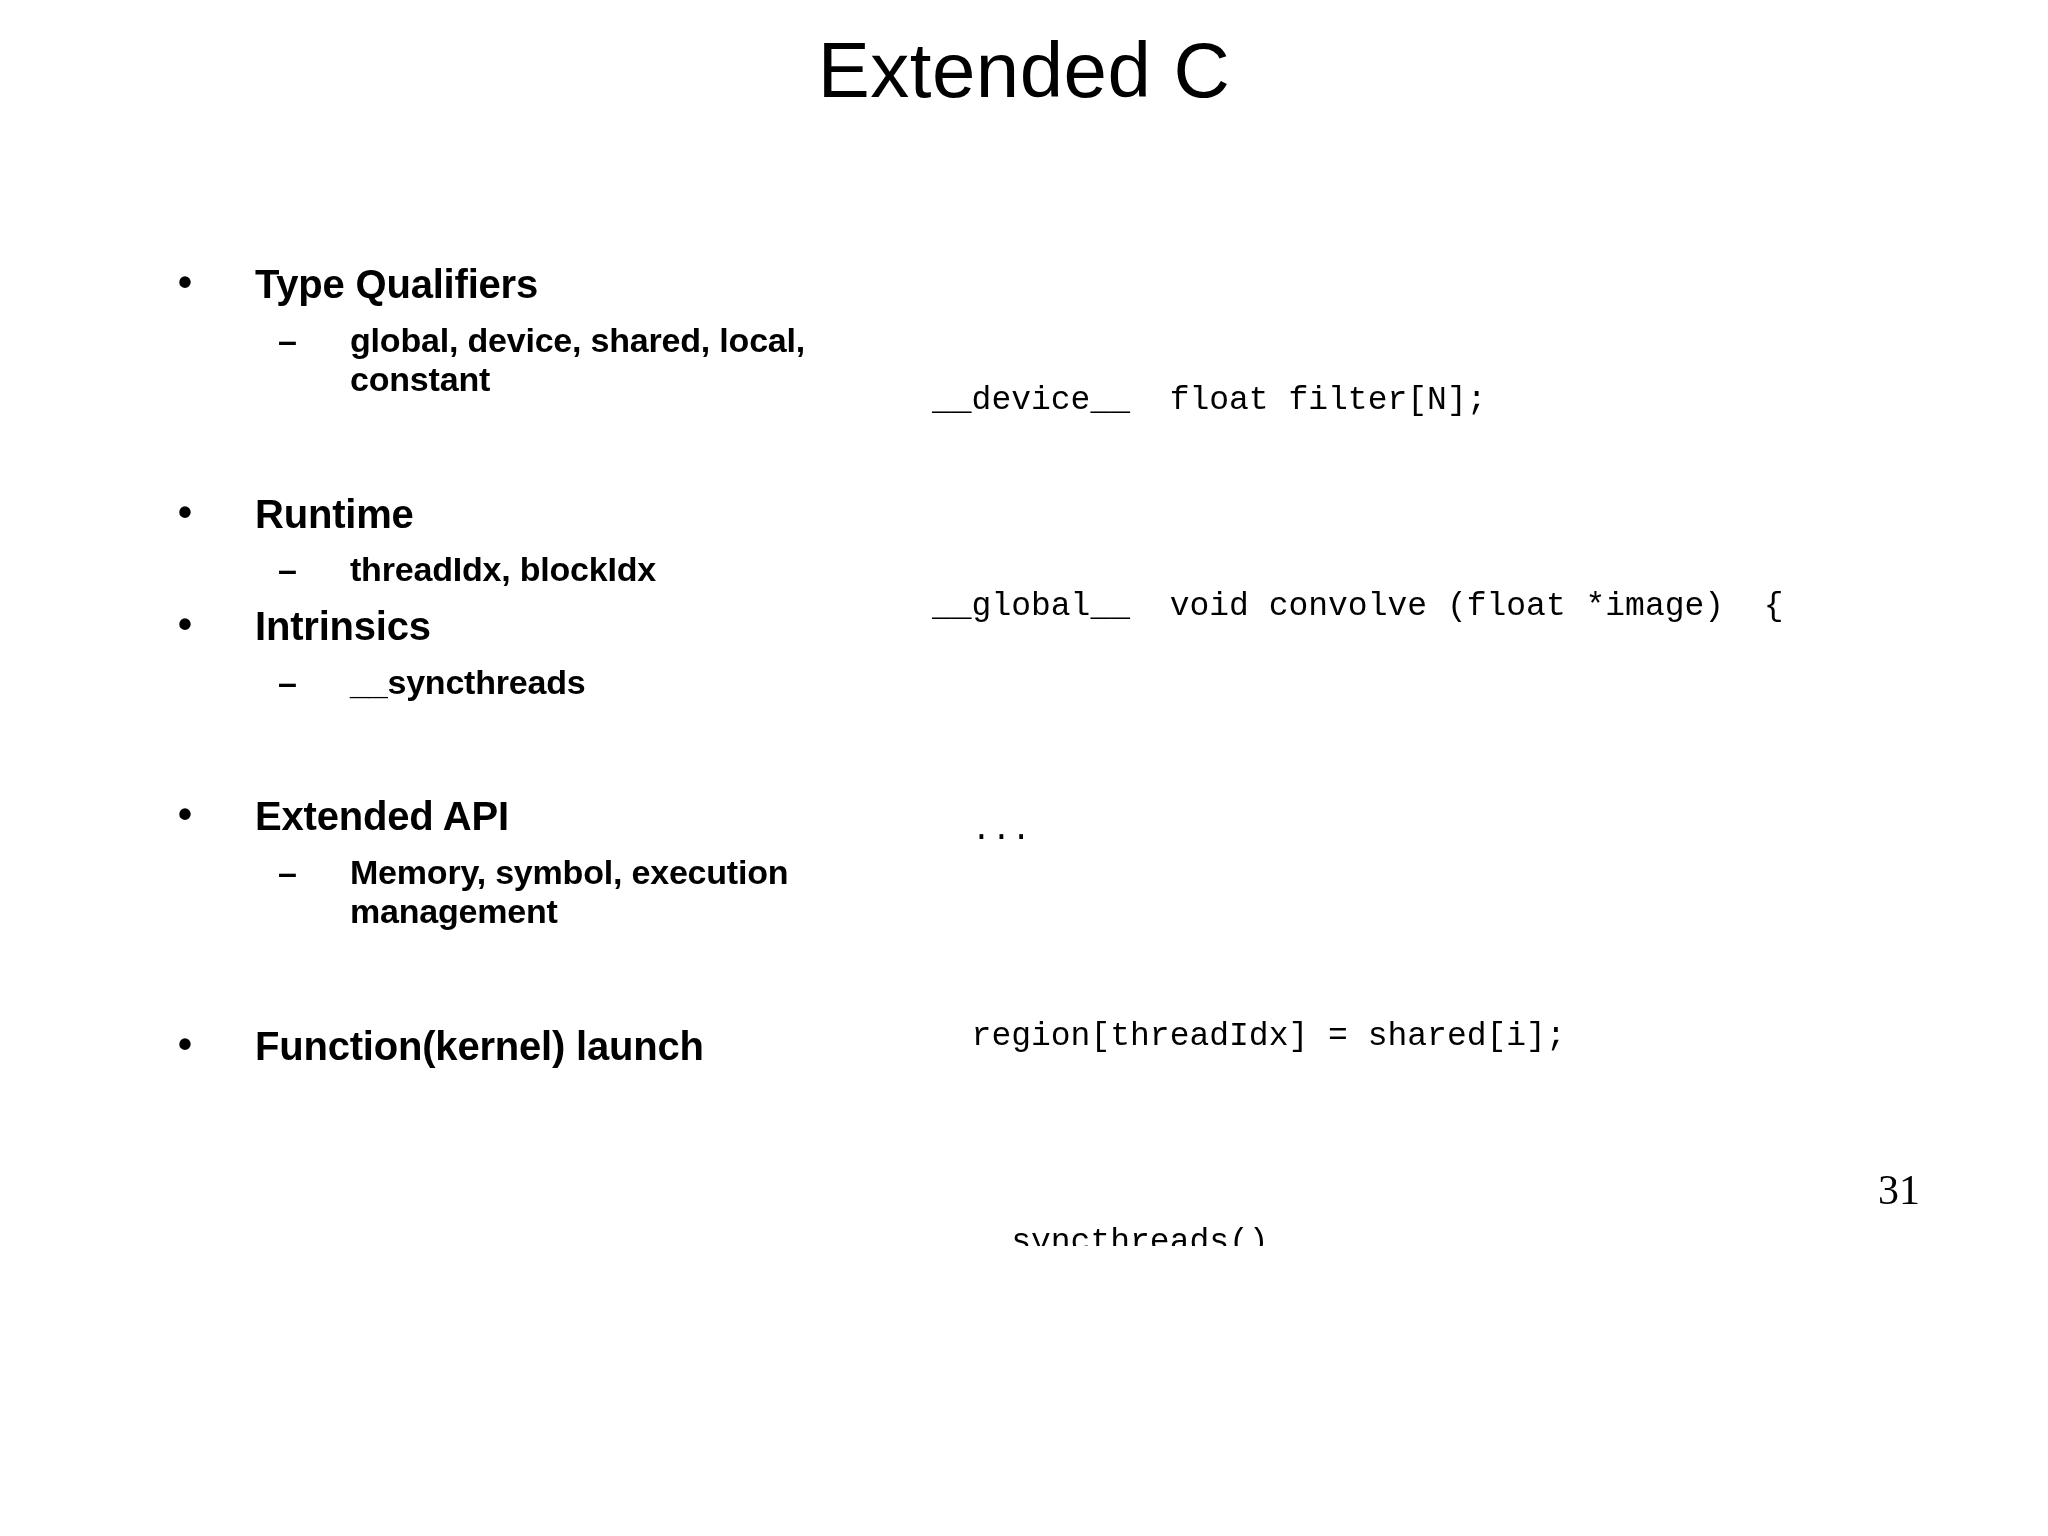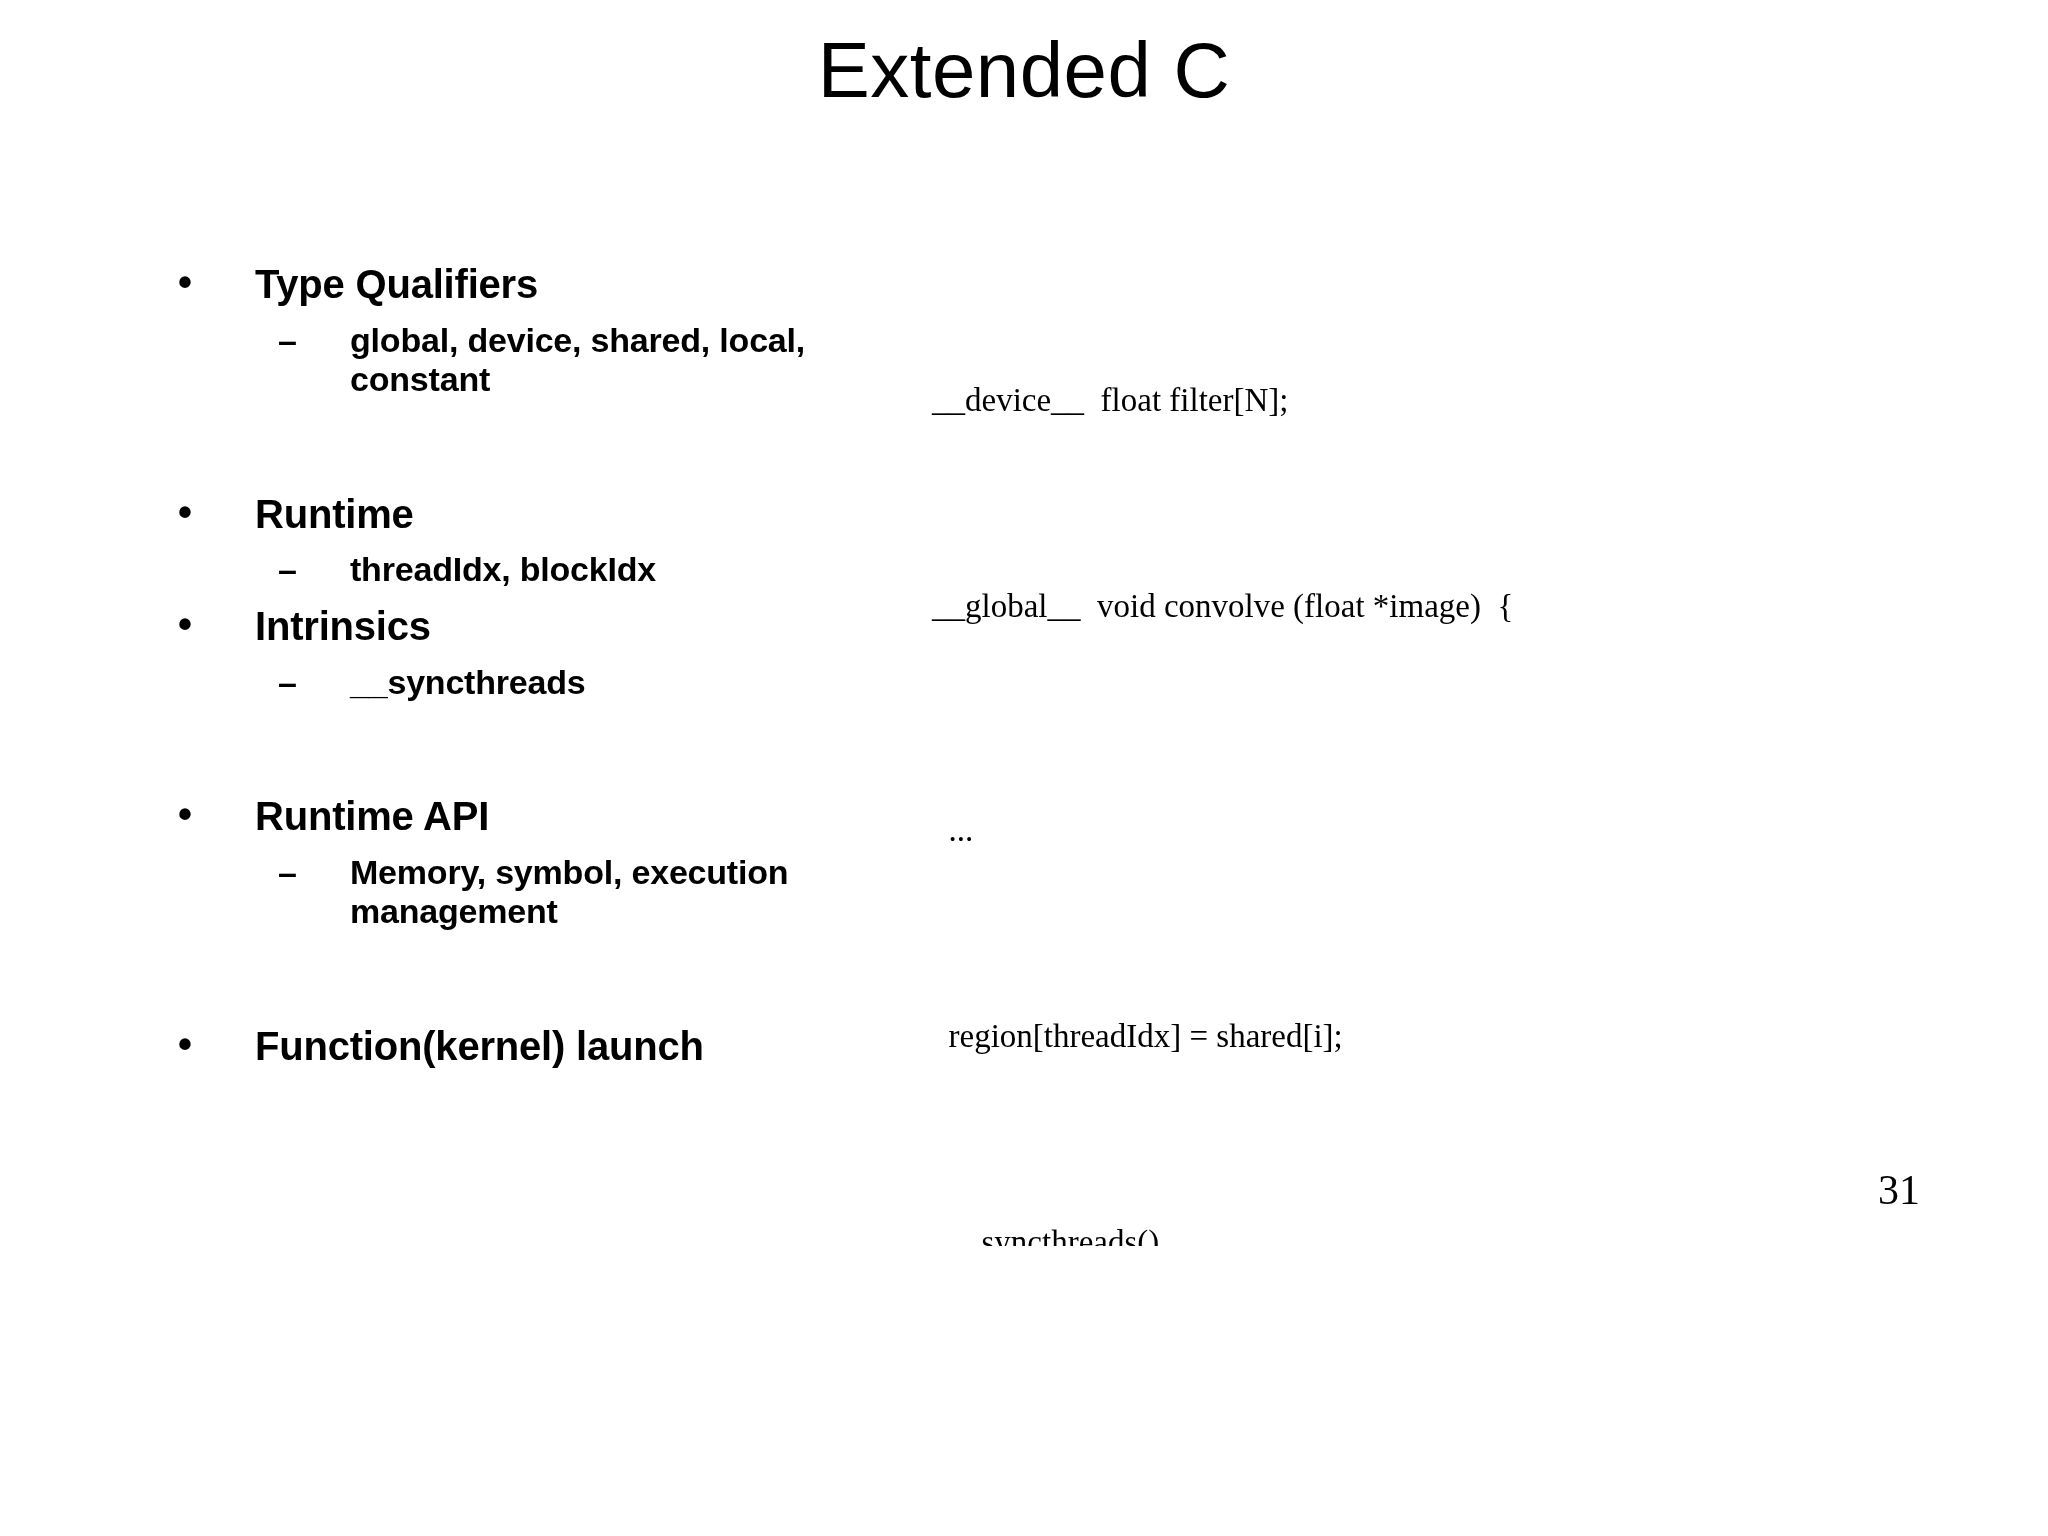--- a/index.html
+++ b/index.html
@@ -83,21 +83,21 @@
     width: 1090px;
     font-family: "Liberation Mono", "DejaVu Sans Mono", monospace;
     font-size: 33px;
     line-height: 1.0;
     color: #000000;
     white-space: pre;
   }
   .code-line {
     height: 46px;
     white-space: pre;
-    font-family: Liberation Serif, serif;
+    font-family: Liberation Mono, monospace;
   }
   .code-blank {
     height: 28px;
   }
   .code-blank-lg {
     height: 46px;
   }
 
   
   #page-number {
@@ -149,21 +149,21 @@
     <div class="gap-sm"></div>
     <div class="bullet-l2">
       <span class="marker">–</span>
       <span>__syncthreads</span>
     </div>
 
     <div class="gap-xl"></div>
 
     <div class="bullet-l1">
       <span class="marker">•</span>
-      <span>Runtime API</span>
+      <span>Extended API</span>
     </div>
     <div class="gap-sm"></div>
     <div class="bullet-l2">
       <span class="marker">–</span>
       <span>Memory, symbol, execution management</span>
     </div>
 
     <div class="gap-xl"></div>
 
     <div class="bullet-l1">

